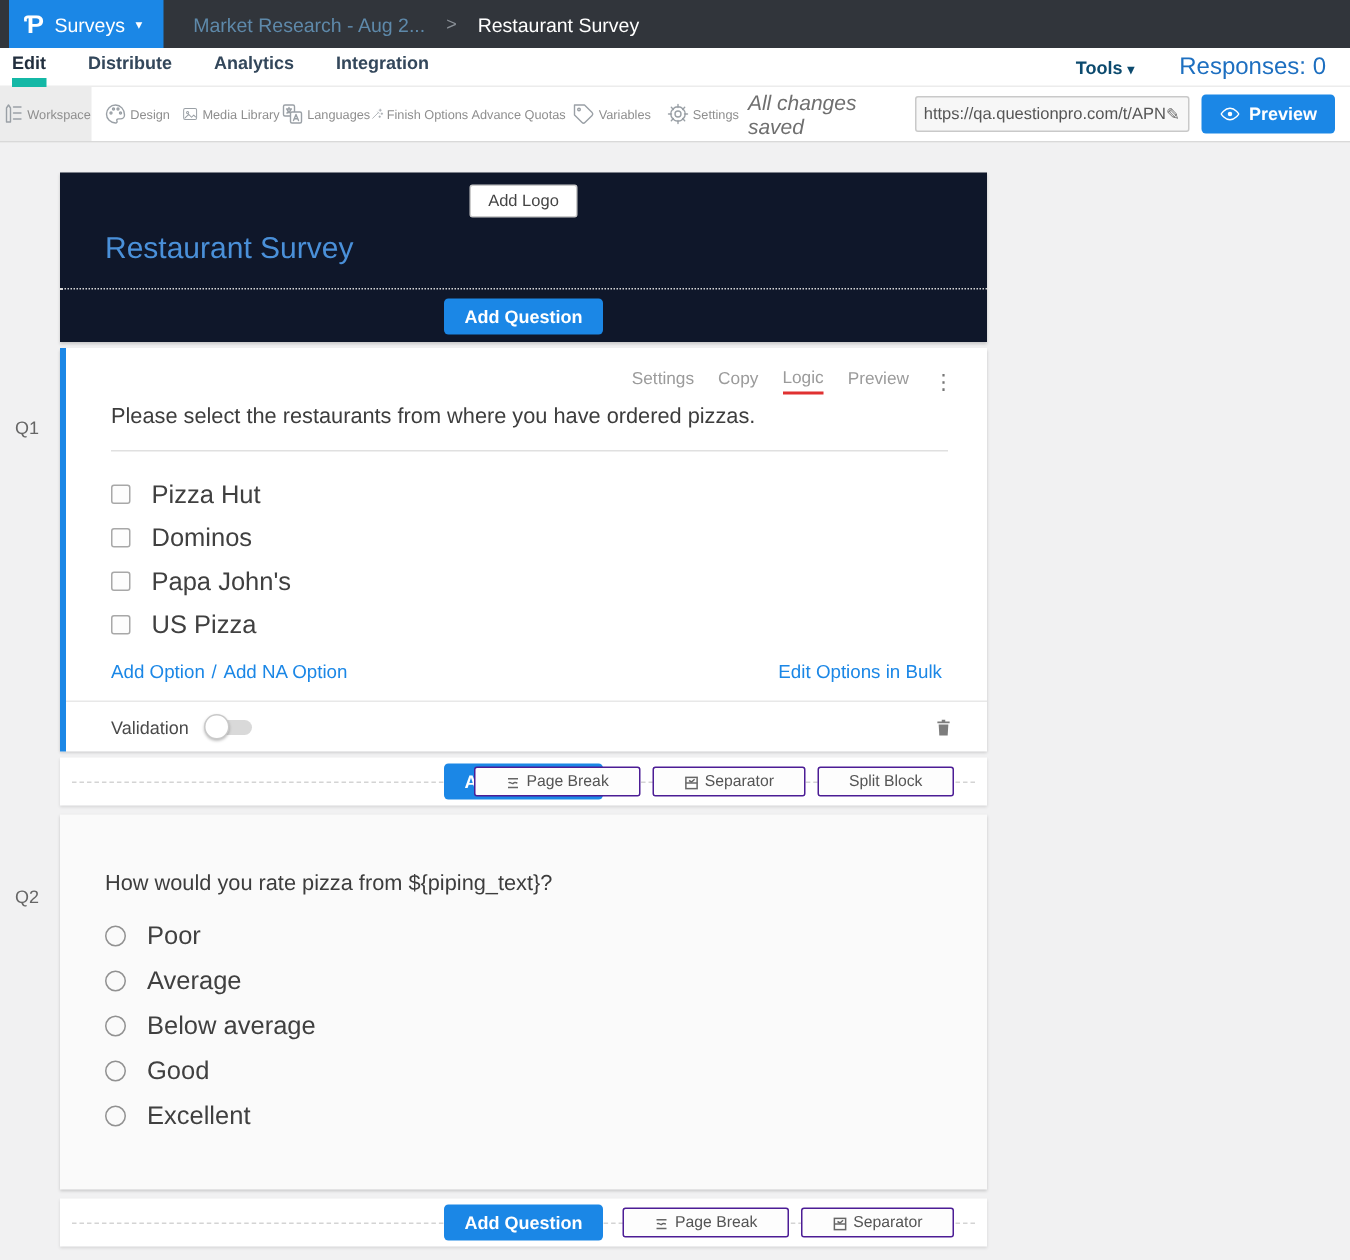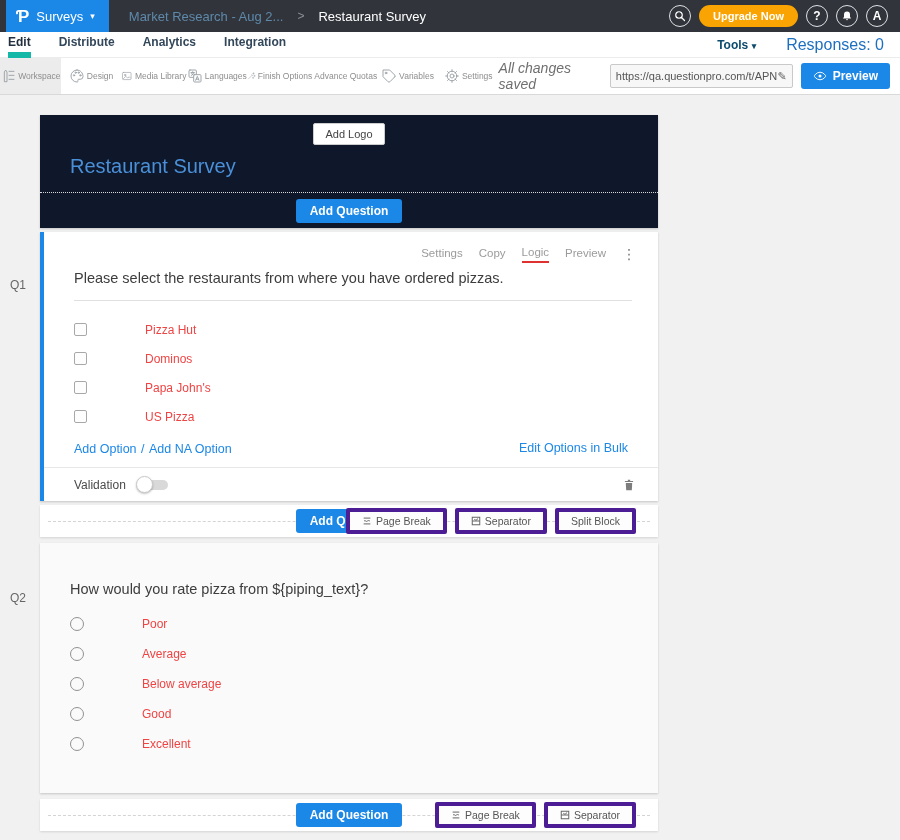--- a/index.html
+++ b/index.html
@@ -82,21 +82,21 @@
   .q-action.logic { border-bottom:2px solid #e03131; }
   .dots { font-size:14px; color:#777; cursor:pointer; line-height:1; }
   .q-text { margin:6px 26px 0 30px; font-size:14.5px; color:#3d3d3d;
     padding-bottom:14px; border-bottom:1px solid #e0e0e0; cursor:text; }
   .opts { margin:14px 30px 0; }
   .opt { display:flex; align-items:center; gap:14px; height:29px; }
   .cbox { width:13px; height:13px; border:1px solid #a8a8a8; border-radius:2px;
     background:#fdfdfd; cursor:pointer; flex:none; }
   .rbox { width:14px; height:14px; border:1.5px solid #919191; border-radius:50%;
     background:transparent; cursor:pointer; flex:none; }
-  .opt-label { font-size:12px; color:#ef4444; cursor:text;margin-left:44px; }
+  .opt-label { font-size:17px; color:#404040; cursor:text; }
   .addopt-row { margin:8px 30px 0; display:flex; justify-content:space-between;
     align-items:center; height:18px; }
   .blue-link { color:#1b87e6; font-size:12.5px; cursor:pointer; }
   .slash { color:#1b87e6; font-size:12.5px; }
   .validation-bar { margin-top:10px; border-top:1px solid #e8e8e8;
     display:flex; align-items:center; height:34px; padding:0 22px 0 30px; }
   .val-label { font-size:12px; color:#4a4a4a; }
   .toggle { position:relative; width:34px; height:18px; margin-left:10px; cursor:pointer; }
   .toggle .track { position:absolute; left:6px; top:4px; width:26px; height:10px;
     background:#d9d9d9; border-radius:5px; }
@@ -105,64 +105,43 @@
     box-shadow:0 1px 2px rgba(0,0,0,.25); }
   .trash { margin-left:auto; cursor:pointer; display:flex; }
   .trash svg { width:14px; height:16px; fill:#7d7d7d; }
 
   .insert-row { margin-top:4px; background:#fff; height:32px; position:relative;
     display:flex; align-items:center; box-shadow:0 1px 2px rgba(0,0,0,.12); }
   .insert-row::before { content:""; position:absolute; left:8px; right:8px; top:50%;
     border-top:1px dashed #d4d4d4; }
   .insert-center { position:absolute; left:0; right:0; display:flex; justify-content:center; }
   .mini-btns { margin-left:auto; display:flex; gap:8px; margin-right:22px; z-index:1; }
-  .mini-btn { background:#fdfdfd; border:4px solid #4c1d95; border-radius:2px;
-    font-size:10.5px; color:#555; padding:3px 12px; cursor:pointer;
-    display:flex; align-items:center; gap:4px; }
+  .mini-btn { background:#fdfdfd; border:1px solid #4c1d95; border-radius:2px;
+    font-size:10.5px; color:#555; padding:3px 20px; cursor:pointer;
+    display:flex; align-items:flex-end; gap:4px; }
   .mini-btn svg { width:10px; height:10px; stroke:#666; fill:none; stroke-width:1.2; }
 
   .q2-card { margin-top:6px; background:#fafafa; padding:38px 0 34px; }
   .q2-card .q-text2 { margin:0 30px; font-size:14.5px; color:#3d3d3d; cursor:text; }
   .q2-card .opts { margin-top:12px; }
   .opt30 { height:30px; }
 </style>
 </head>
 <body>
 
 <div class="topbar">
   <div class="brand">
     <span class="logo">Ƥ</span>
     <span class="lbl">Surveys</span>
     <span class="caret">▾</span>
   </div>
   <div class="crumbs" style="display:flex;align-items:center;gap:14px;margin-left:20px;font-size:13px;">
     <span class="crumb-folder">Market Research - Aug 2...</span>
     <span class="crumb-sep">&gt;</span>
     <span class="crumb-current">Restaurant Survey</span>
-  </div>
-  <div class="top-right">
-    <div class="circle-btn">
-      <svg width="12" height="12" viewBox="0 0 24 24" fill="none" stroke="#fff" stroke-width="2.4" stroke-linecap="round">
-          <circle cx="10" cy="10" r="6.5"></circle>
-          <line x1="15.5" y1="15.5" x2="21" y2="21"></line>
-        </svg>
-    </div>
-    <button class="upgrade">Upgrade Now</button>
-    <div class="circle-btn">
-      <span>?</span>
-    </div>
-    <div class="circle-btn">
-      <svg width="12" height="12" viewBox="0 0 24 24" fill="#fff">
-          <path d="M12 3a6 6 0 0 0-6 6v4.5L4 17h16l-2-3.5V9a6 6 0 0 0-6-6z"></path>
-          <path d="M10 18.5a2 2 0 0 0 4 0z"></path>
-        </svg>
-    </div>
-    <div class="circle-btn">
-      <span>A</span>
-    </div>
   </div>
 </div>
 
 <div class="navbar">
   <div class="tabs">
     <span class="tab active">Edit</span>
     <span class="tab">Distribute</span>
     <span class="tab">Analytics</span>
     <span class="tab">Integration</span>
   </div>

